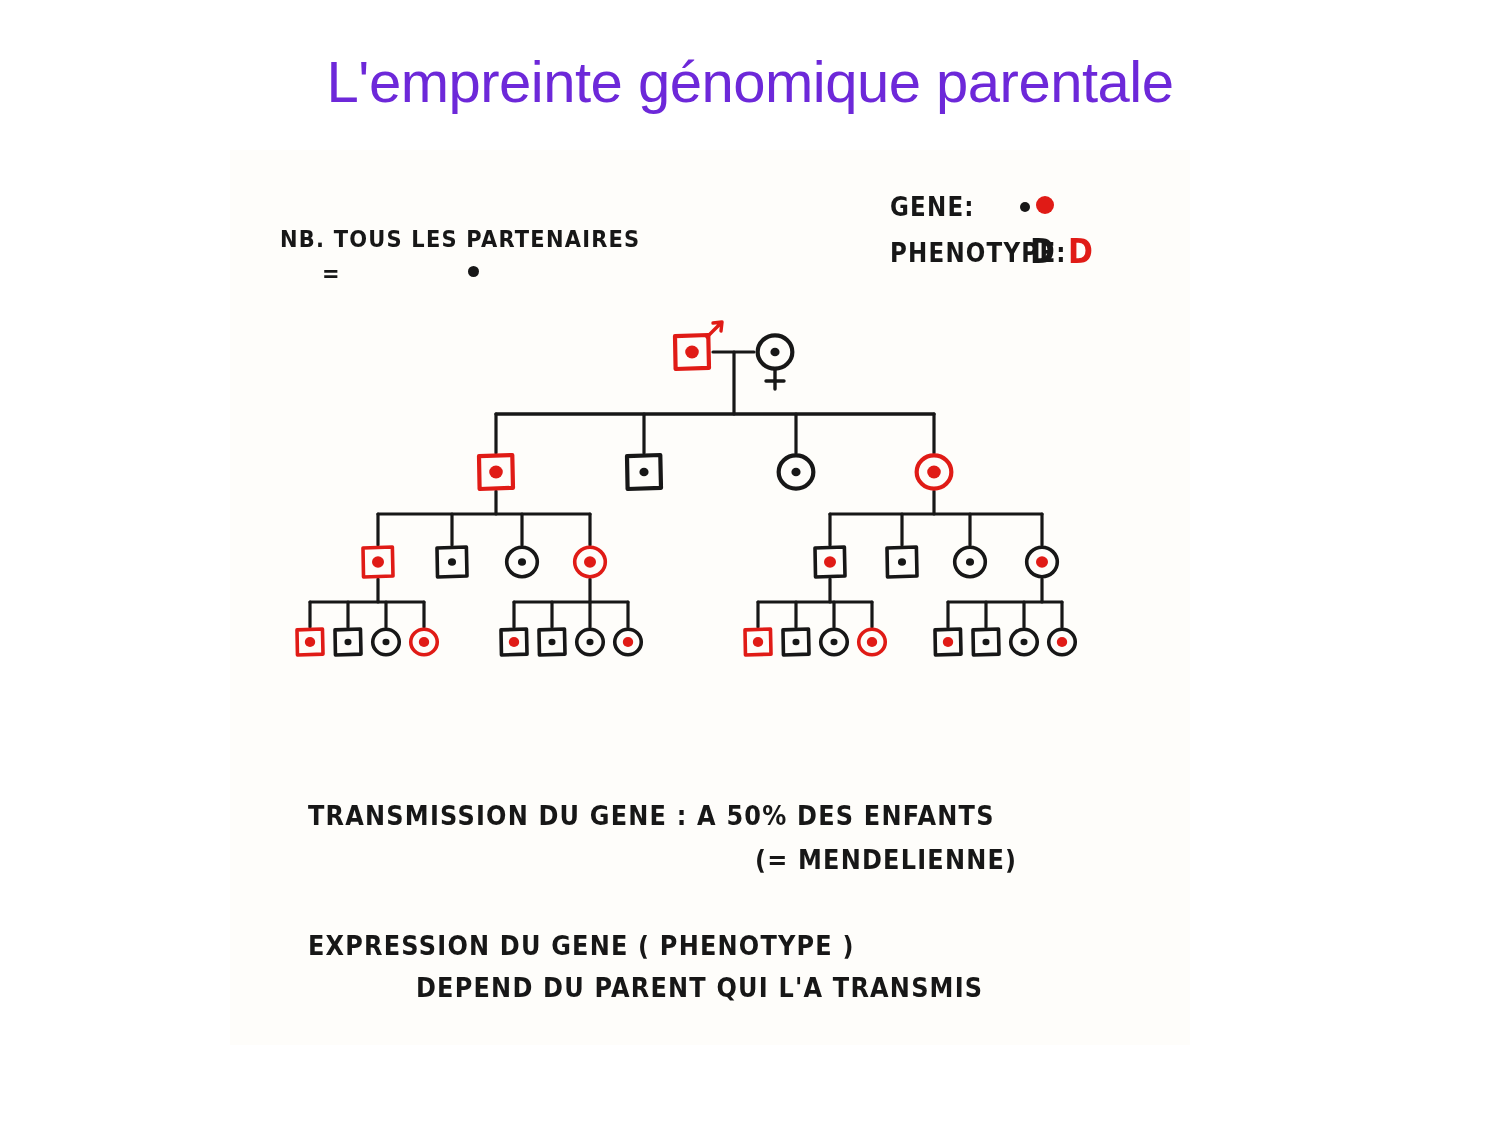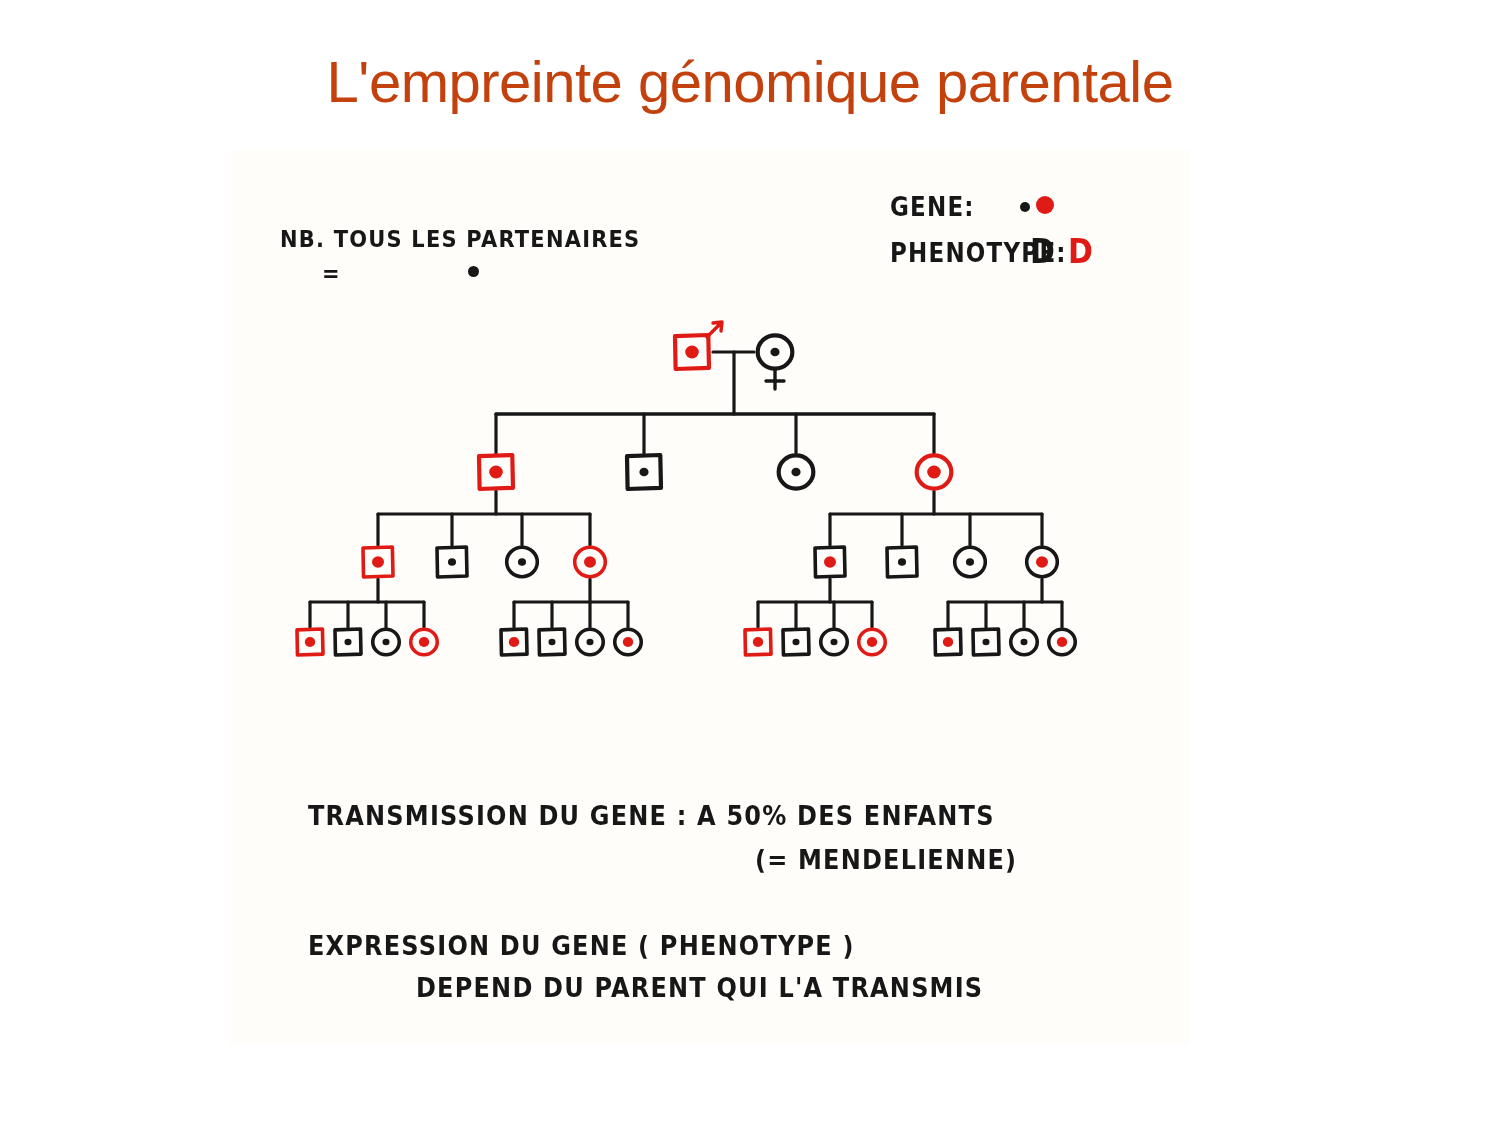--- a/index.html
+++ b/index.html
@@ -12,21 +12,21 @@
     position:relative;
   }
   #slide{position:absolute;left:0;top:0;width:1500px;height:1125px;}
 
   
   .slide-title{
     position:absolute;left:0;top:48px;width:1500px;
     text-align:center;
     font-size:58px;
     font-weight:400;
-    color:#c2410c;
+    color:#6d28d9;
     font-family:"Liberation Sans", sans-serif;
     letter-spacing:-0.5px;
     white-space:nowrap;
   }
 
   
   .paper{
     position:absolute;
     left:230px;top:150px;
     width:960px;height:895px;

